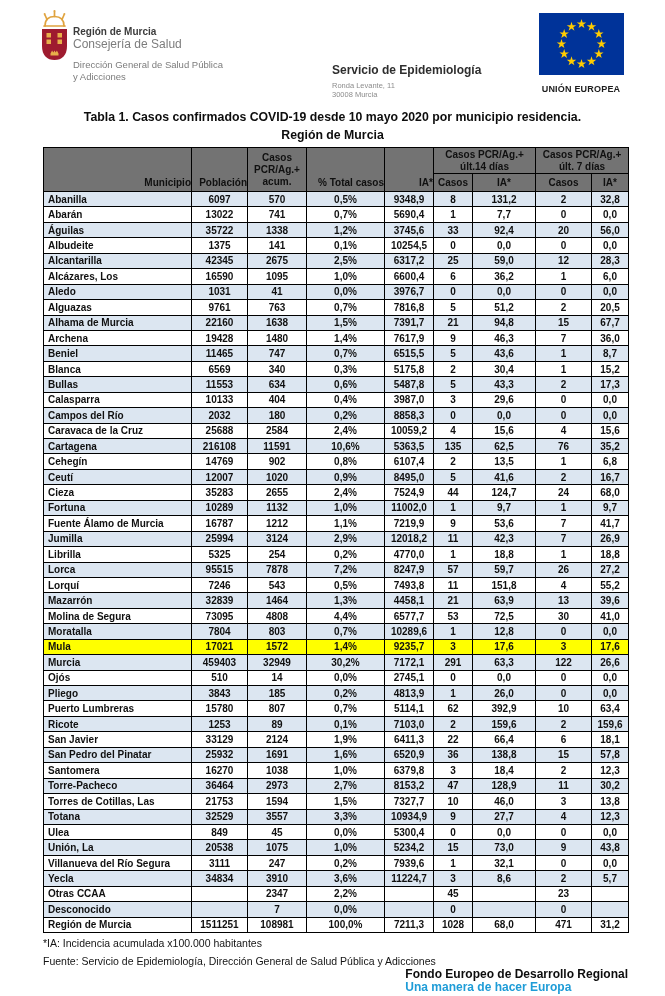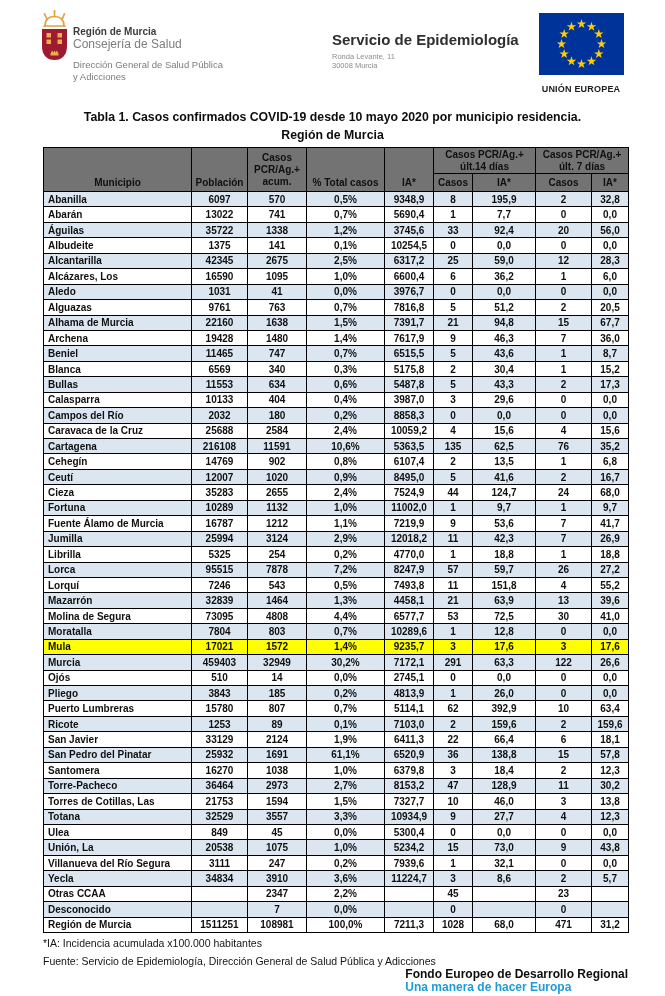--- a/index.html
+++ b/index.html
@@ -12,38 +12,38 @@
 
   
   .brand{position:absolute;left:40px;top:9px;width:28px;}
   .brand svg{display:block;margin:0 auto;}
   .brand-text{position:absolute;left:73px;top:26px;width:170px;}
   .brand-org{font-size:10px;font-weight:bold;color:#3c3c3c;line-height:12px;}
   .brand-dept{font-size:12px;color:#7c7c7c;line-height:12px;}
   .brand-sub{font-size:9.5px;color:#7c7c7c;line-height:11.5px;margin-top:9px;width:150px;}
 
   .center-block{position:absolute;left:332px;top:31px;}
-  .center-title{font-size:15px;font-weight:bold;color:#2e2e2e;}
+  .center-title{font-size:12px;font-weight:bold;color:#2e2e2e;margin-top:32px;}
   .center-addr{font-size:7.5px;color:#8c8c8c;line-height:9px;margin-top:4px;}
 
   .eu-block{position:absolute;left:537px;top:13px;width:88px;text-align:center;}
   .eu-label{font-size:9px;font-weight:bold;color:#1c1c1c;margin-top:5px;letter-spacing:.2px;}
 
   
   .doc-title{position:absolute;left:0;top:108px;width:665px;text-align:center;
     font-size:12.3px;font-weight:bold;line-height:18px;color:#0d0d0d;}
 
   
   .table-wrap{position:absolute;left:43px;top:147px;}
   table{border-collapse:collapse;table-layout:fixed;width:585px;font-family:"Liberation Sans",sans-serif;}
   th,td{border:1px solid #000;font-size:10px;font-weight:bold;color:#101010;
     text-align:center;vertical-align:middle;overflow:hidden;white-space:nowrap;}
   table{border:1.5px solid #000;}
   thead th{line-height:12px;background:#737373;}
-  .h-bottom{vertical-align:bottom;padding-bottom:2px;}
+  .h-bottom{vertical-align:bottom;padding-bottom:2px;text-align:right;}
   .pre{white-space:pre-line;}
   tr.r1 th{height:26px;}
   tr.r2 th{height:18px;}
   tbody td{height:15.45px;padding:0 2px;}
   tbody td.name{text-align:left;padding-left:4px;margin-left:48px;}
   tbody tr.stripe{background:var(--stripe-blue);}
   tbody tr.highlight{background:var(--highlight-yellow);}
 
   
   .fn{position:absolute;left:43px;font-size:10.5px;color:#141414;}
@@ -158,21 +158,21 @@
         </tr>
       </thead>
       <tbody>
           <tr class="stripe">
             <td class="name">Abanilla</td>
             <td>6097</td>
             <td>570</td>
             <td>0,5%</td>
             <td>9348,9</td>
             <td>8</td>
-            <td>195,9</td>
+            <td>131,2</td>
             <td>2</td>
             <td>32,8</td>
           </tr>
           <tr>
             <td class="name">Abarán</td>
             <td>13022</td>
             <td>741</td>
             <td>0,7%</td>
             <td>5690,4</td>
             <td>1</td>
@@ -551,21 +551,21 @@
             <td>6411,3</td>
             <td>22</td>
             <td>66,4</td>
             <td>6</td>
             <td>18,1</td>
           </tr>
           <tr class="stripe">
             <td class="name">San Pedro del Pinatar</td>
             <td>25932</td>
             <td>1691</td>
-            <td>61,1%</td>
+            <td>1,6%</td>
             <td>6520,9</td>
             <td>36</td>
             <td>138,8</td>
             <td>15</td>
             <td>57,8</td>
           </tr>
           <tr>
             <td class="name">Santomera</td>
             <td>16270</td>
             <td>1038</td>

